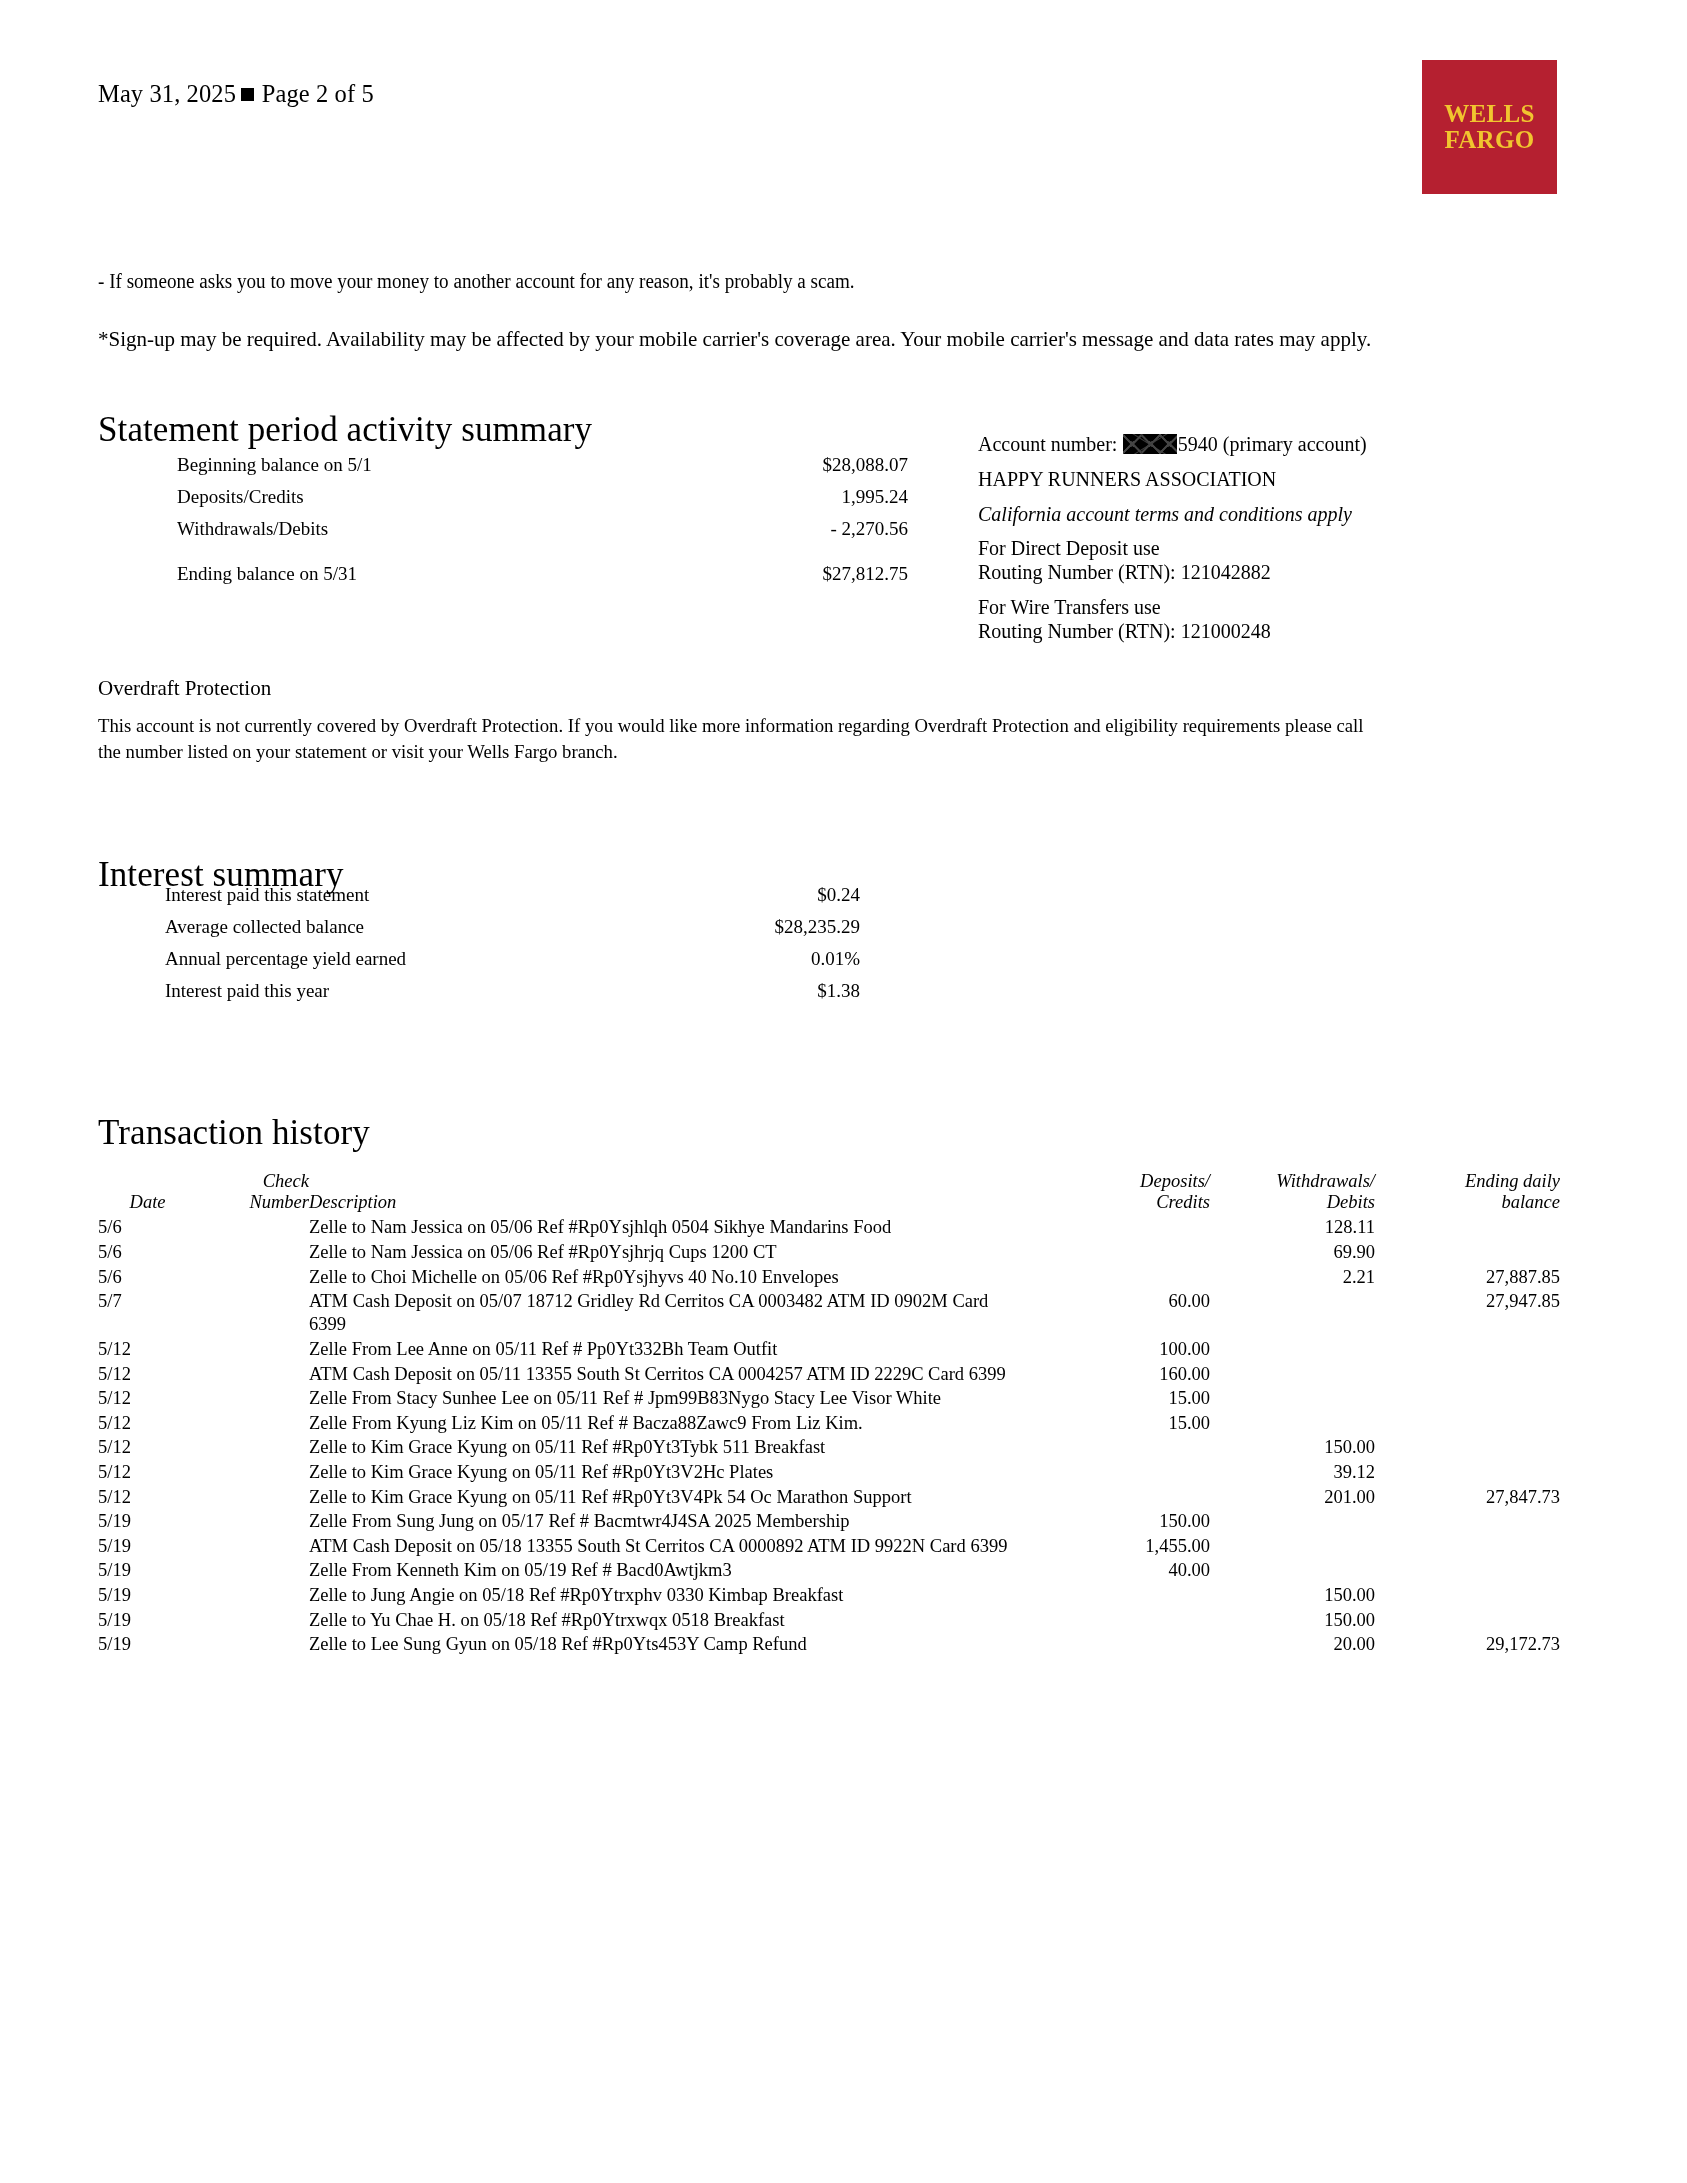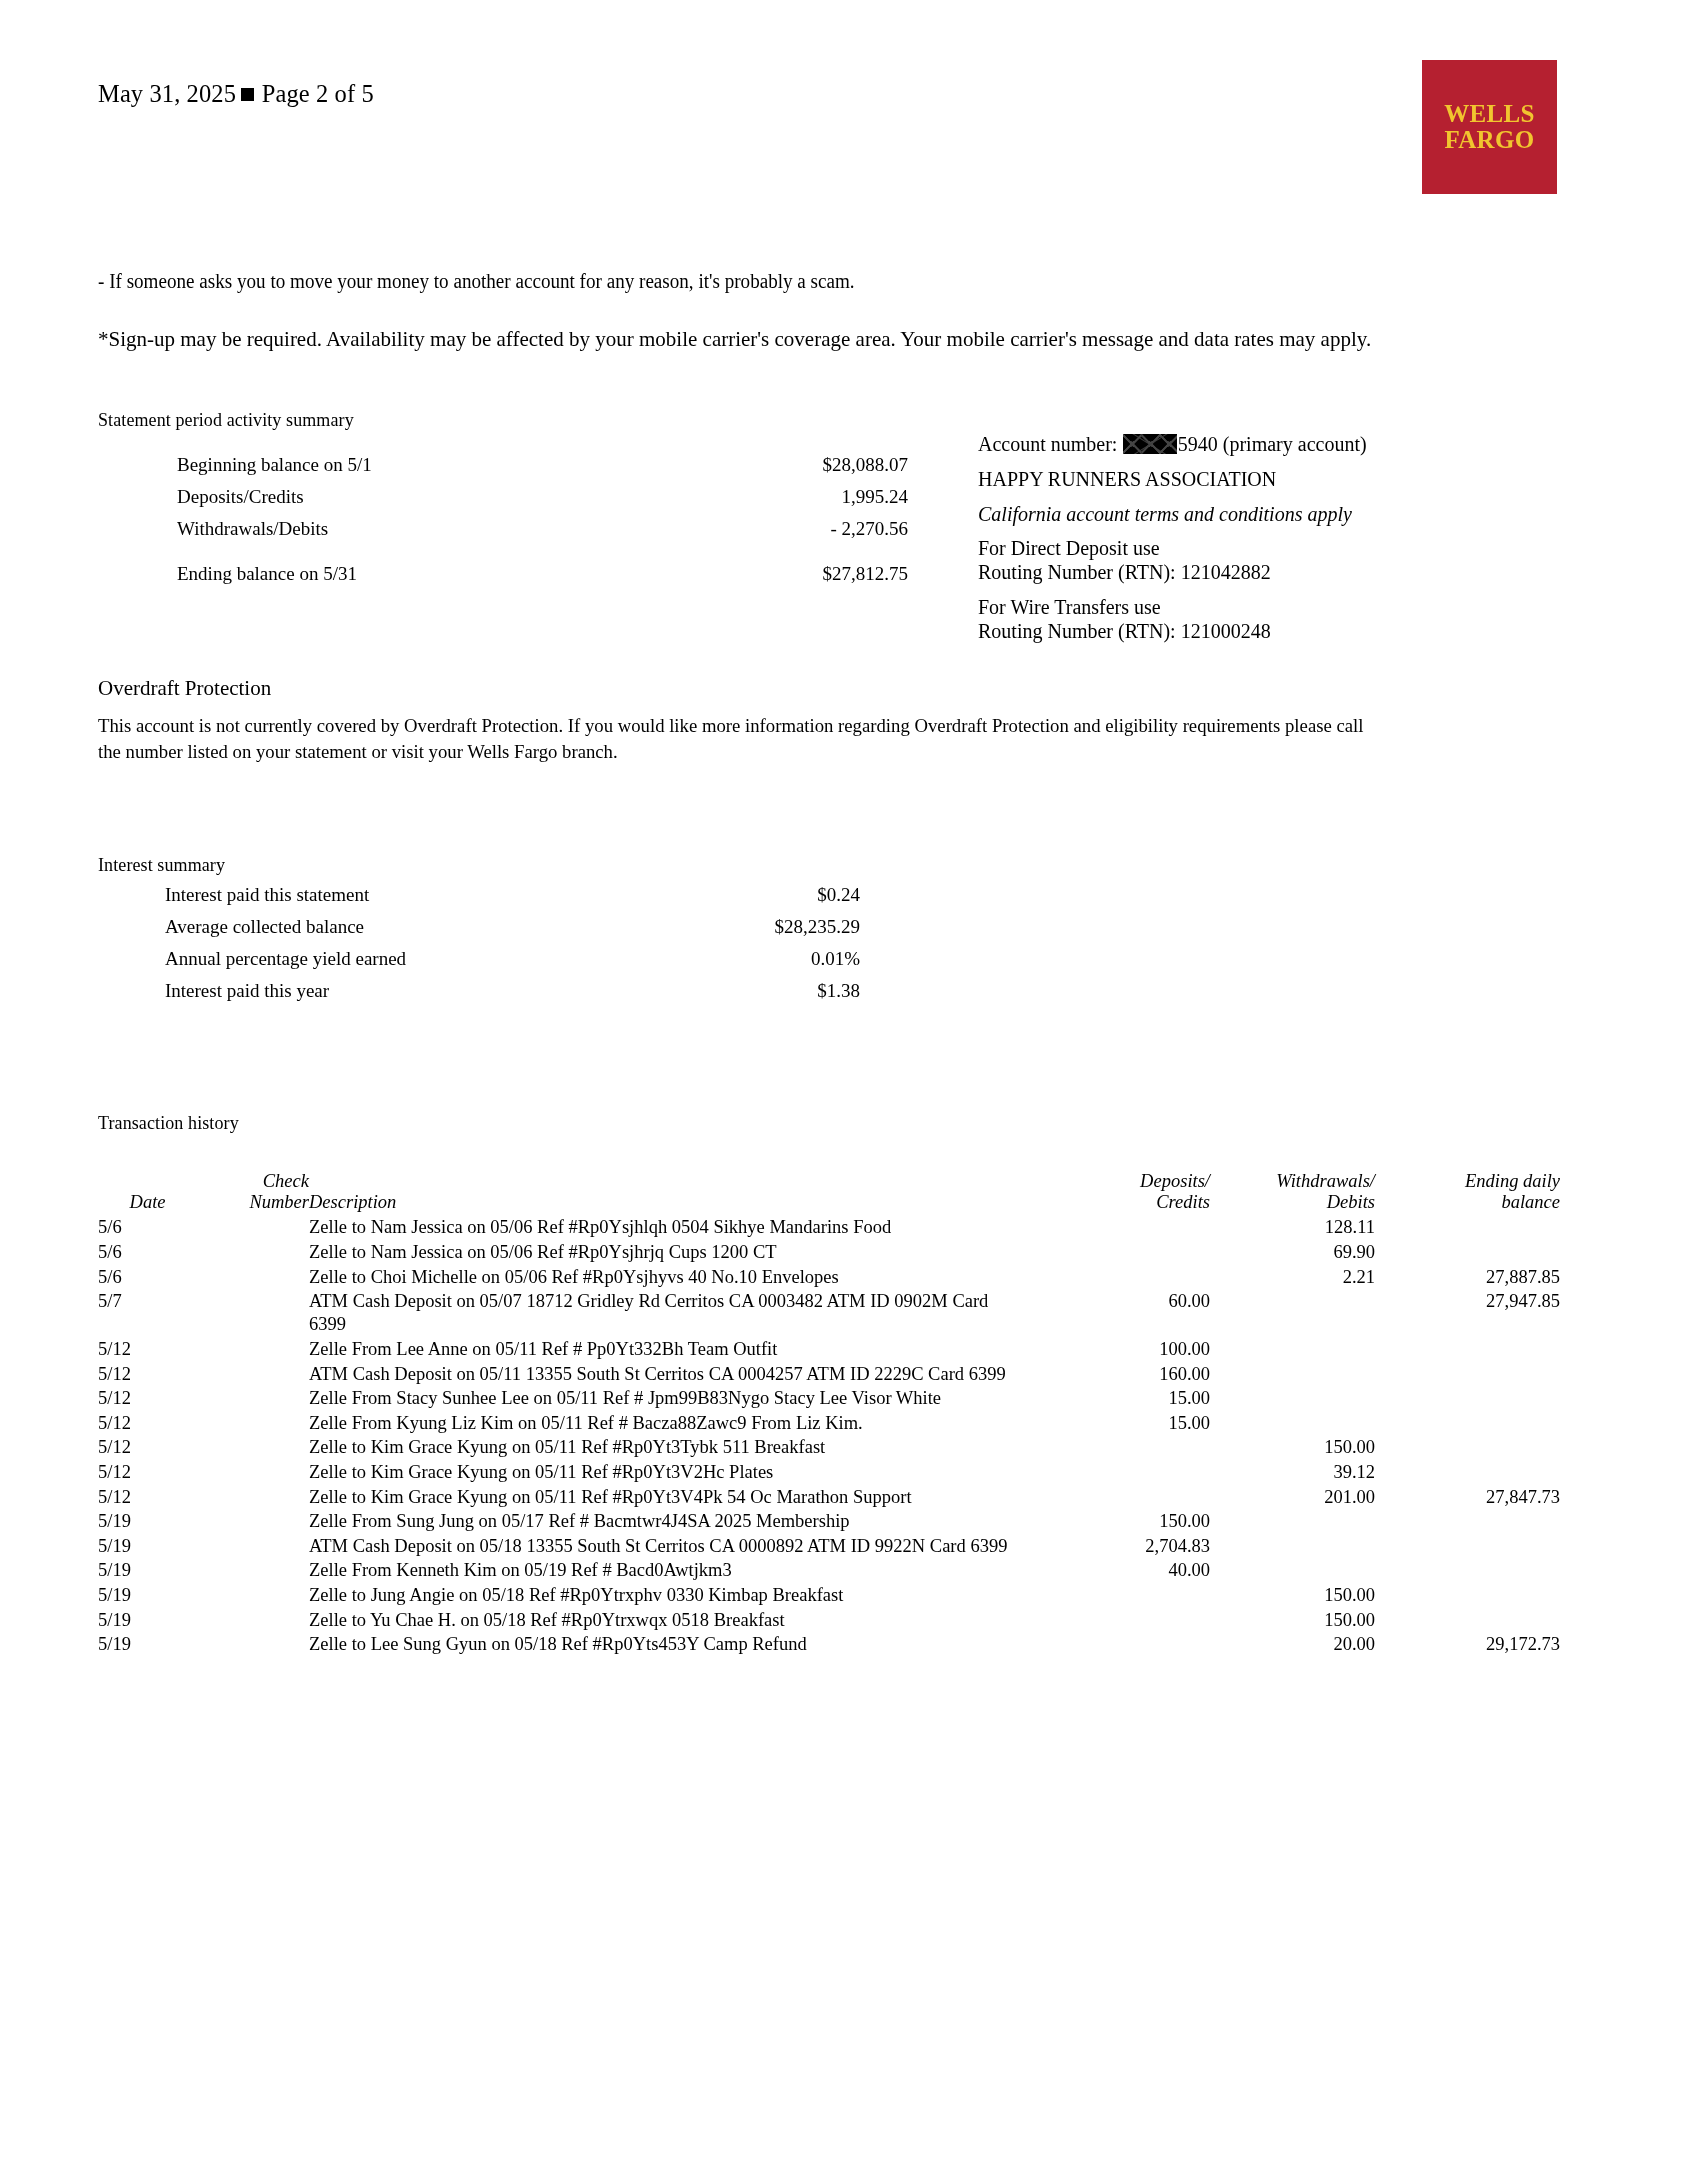--- a/index.html
+++ b/index.html
@@ -76,21 +76,21 @@
     left: 98px;
     top: 326px;
     width: 1330px;
     font-size: 21px;
     line-height: 1.33;
   }
 
   
   .h-section {
     position: absolute;
-    font-size: 18px;
+    font-size: 35px;
     letter-spacing: 0.1px;
     white-space: nowrap;
   }
   .h-sub {
     position: absolute;
     font-size: 21px;
     white-space: nowrap;
   }
 
   
@@ -424,21 +424,21 @@
           <td class="c-check"></td>
           <td class="c-desc">Zelle From Sung Jung on 05/17 Ref # Bacmtwr4J4SA 2025 Membership</td>
           <td class="c-num">150.00</td>
           <td class="c-num"></td>
           <td class="c-num"></td>
         </tr>
         <tr>
           <td class="c-date">5/19</td>
           <td class="c-check"></td>
           <td class="c-desc">ATM Cash Deposit on 05/18 13355 South St Cerritos CA 0000892 ATM ID 9922N Card 6399</td>
-          <td class="c-num">2,704.83</td>
+          <td class="c-num">1,455.00</td>
           <td class="c-num"></td>
           <td class="c-num"></td>
         </tr>
         <tr>
           <td class="c-date">5/19</td>
           <td class="c-check"></td>
           <td class="c-desc">Zelle From Kenneth Kim on 05/19 Ref # Bacd0Awtjkm3</td>
           <td class="c-num">40.00</td>
           <td class="c-num"></td>
           <td class="c-num"></td>

